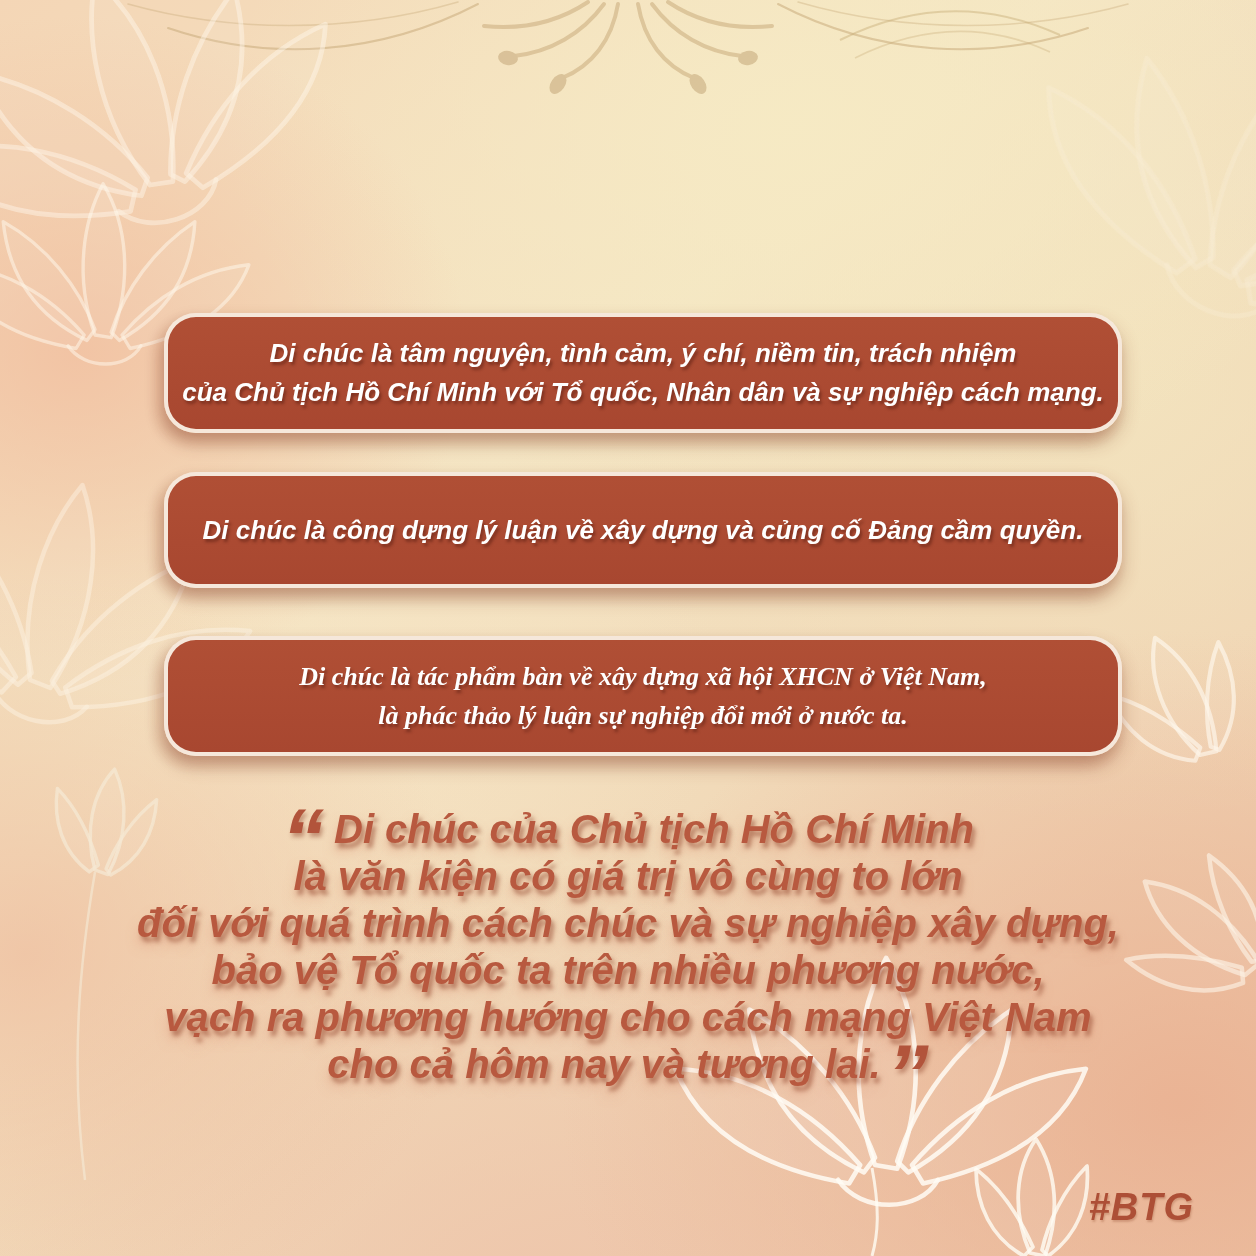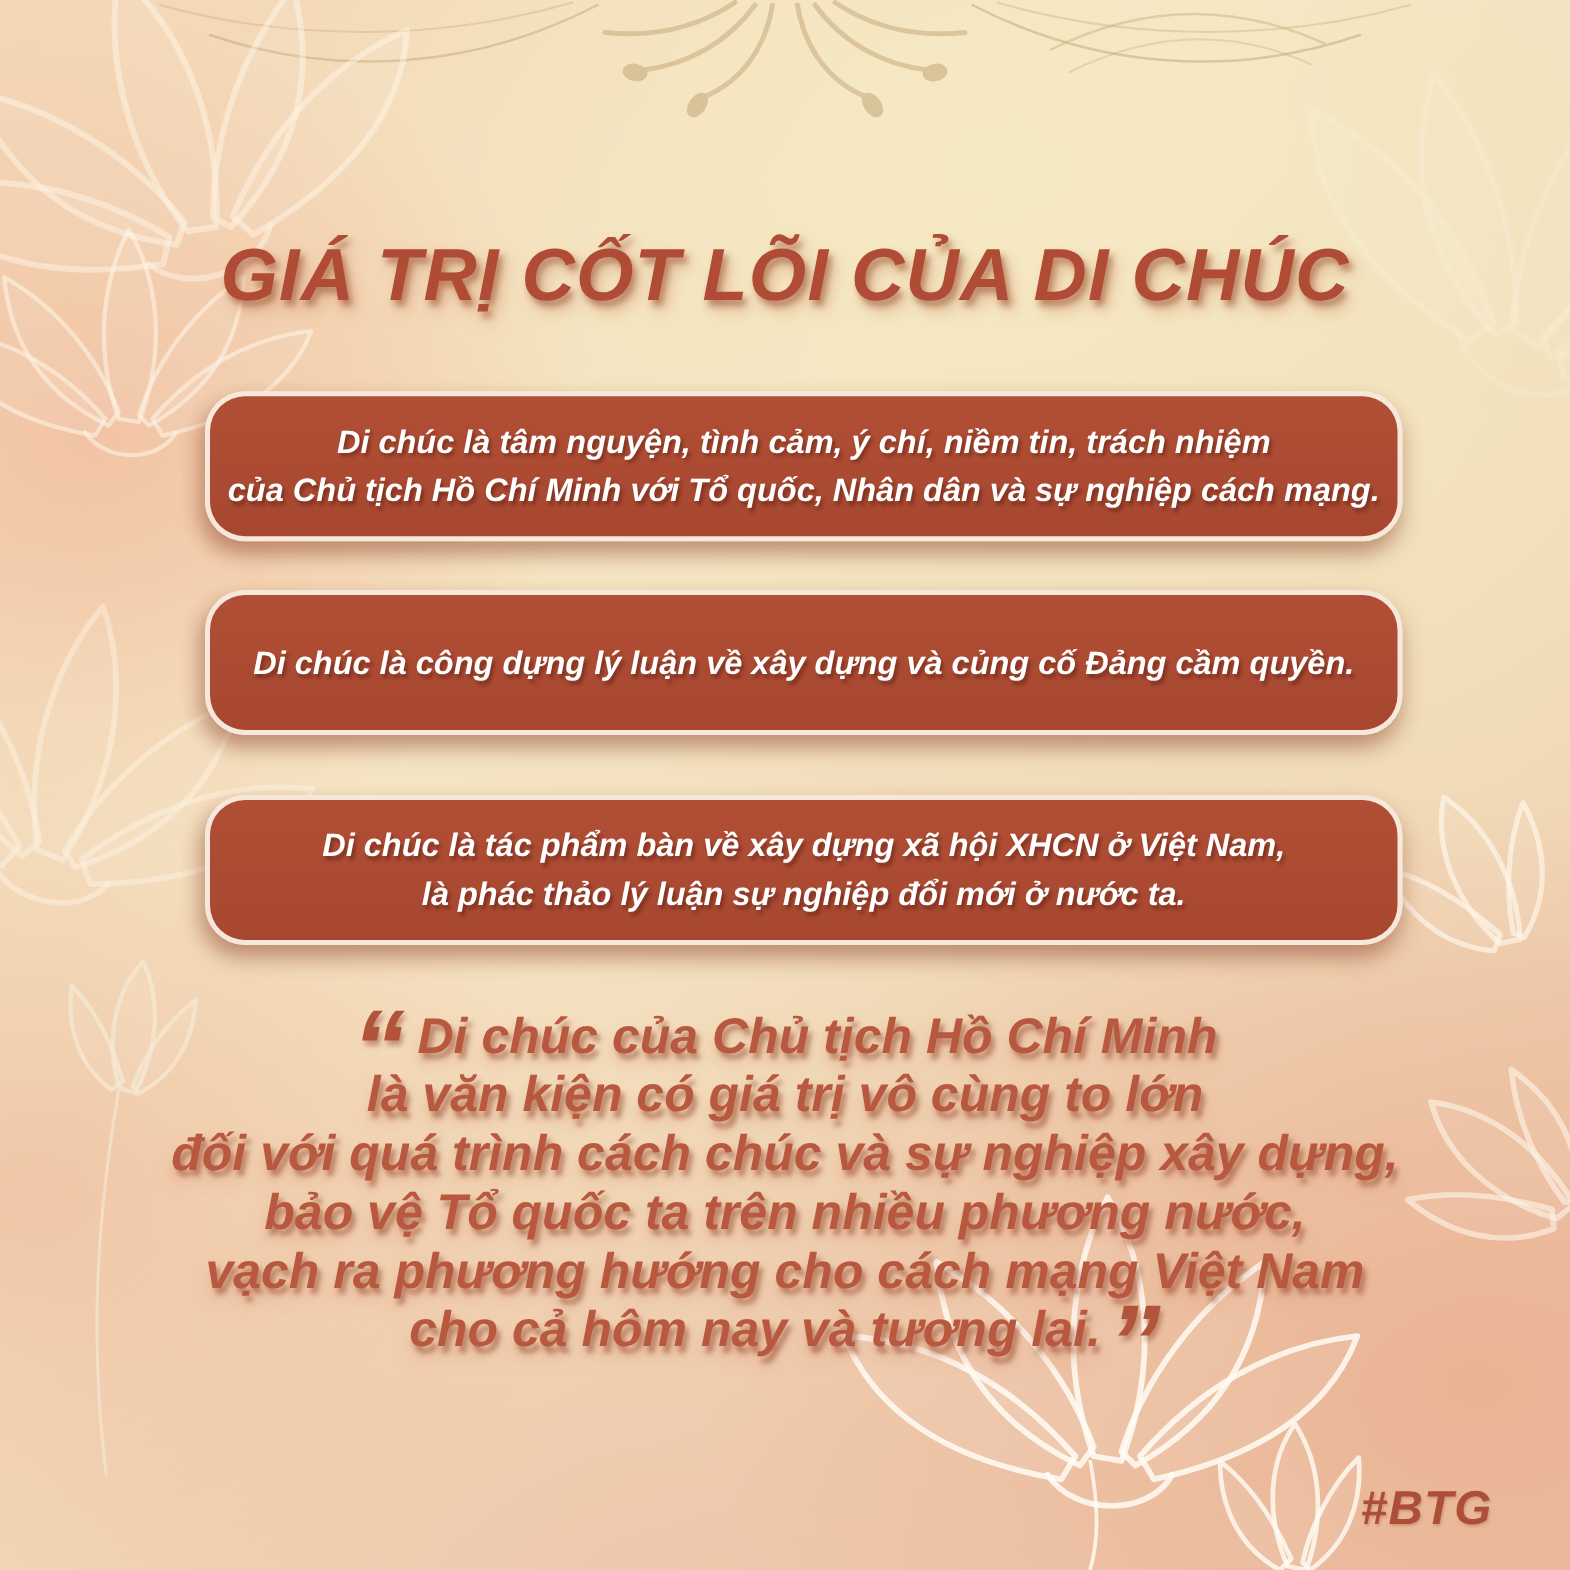--- a/index.html
+++ b/index.html
@@ -33,21 +33,21 @@
     position:absolute;left:164px;width:958px;
     box-sizing:border-box;
     background:linear-gradient(#b04f35,#a84730);
     border:4px solid rgba(252,245,233,.92);
     border-radius:32px;
     box-shadow:0 10px 18px rgba(130,55,30,.32), -6px 8px 14px rgba(130,55,30,.22);
     display:flex;flex-direction:column;justify-content:center;align-items:center;
   }
   .box-1{top:313px;height:120px;}
   .box-2{top:472px;height:116px;}
-  .box-3{top:636px;height:120px;}
+  .box-3{top:636px;height:120px;font-family:Liberation Serif, serif;}
   .value-box .box-line{
     white-space:nowrap;text-align:center;
     font-size:26px;font-weight:bold;font-style:italic;
     line-height:39px;color:#ffffff;
     text-shadow:2px 3px 3px rgba(70,20,10,.45);
   }
   .box-line:empty{display:none;}
 
   .quote{
     position:absolute;left:0;right:0;top:806px;
@@ -128,21 +128,20 @@
       <path d="M872,1168 C880,1210 878,1235 872,1256" fill="none" stroke="rgba(255,252,244,0.8)" stroke-width="3"></path>
       <use href="#bud" transform="translate(1030,1253) scale(1.5)" stroke="rgba(255,252,244,0.8)"></use>
       <use href="#bud" transform="translate(1200,755) scale(1.65) rotate(-24)" stroke="rgba(255,250,240,0.7)" opacity="0.9"></use>
       <use href="#bud" transform="translate(1245,975) scale(1.8) rotate(-50)" stroke="rgba(255,250,240,0.65)" opacity="0.85"></use>
       <use href="#lotus" transform="translate(1210,265) scale(2.0) rotate(22)" stroke="rgba(250,240,220,0.4)" opacity="0.7"></use>
       <path d="M840,40 Q950,-15 1060,35" fill="none" stroke="rgba(200,172,120,0.45)" stroke-width="2"></path>
       <path d="M855,58 Q955,8 1050,52" fill="none" stroke="rgba(200,172,120,0.35)" stroke-width="1.6"></path>
     </g>
   </svg>
 
-  <div class="title">GIÁ TRỊ CỐT LÕI CỦA DI CHÚC</div>
 
   <div class="value-box box-1">
     <div class="box-line">Di chúc là tâm nguyện, tình cảm, ý chí, niềm tin, trách nhiệm</div>
     <div class="box-line">của Chủ tịch Hồ Chí Minh với Tổ quốc, Nhân dân và sự nghiệp cách mạng.</div>
   </div>
 
   <div class="value-box box-2">
     <div class="box-line">Di chúc là công dựng lý luận về xây dựng và củng cố Đảng cầm quyền.</div>
 
   </div>

